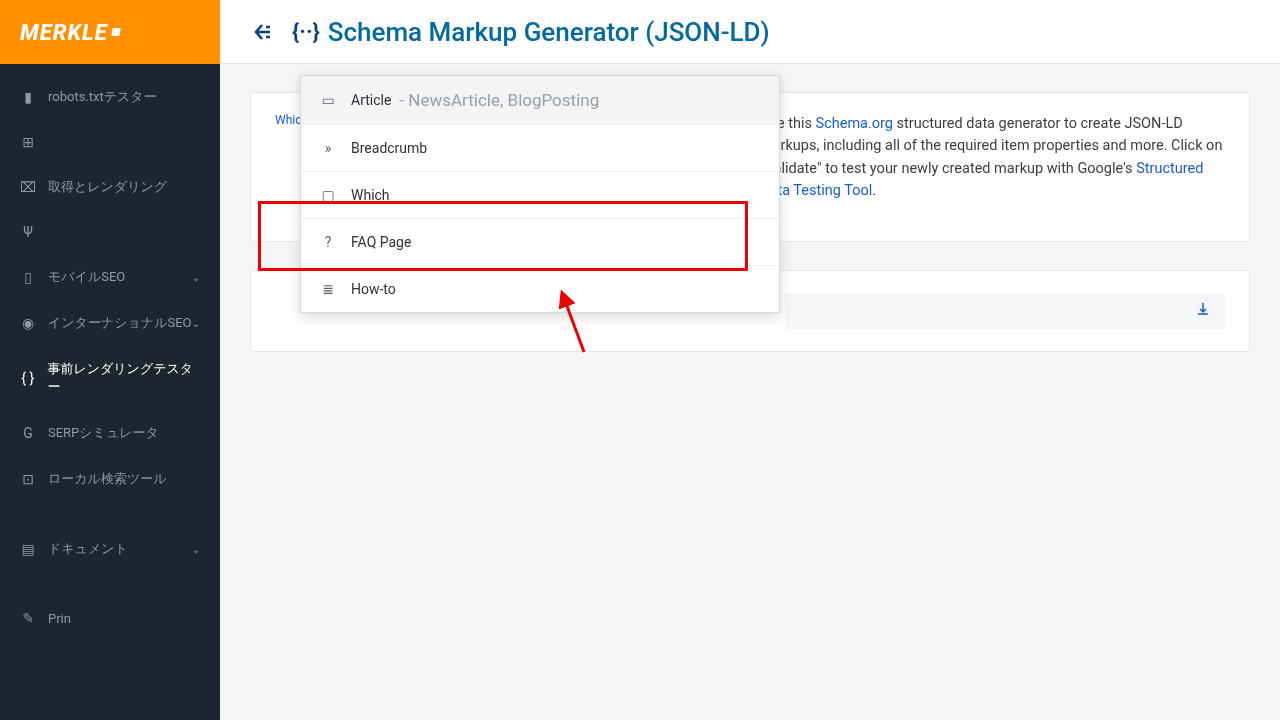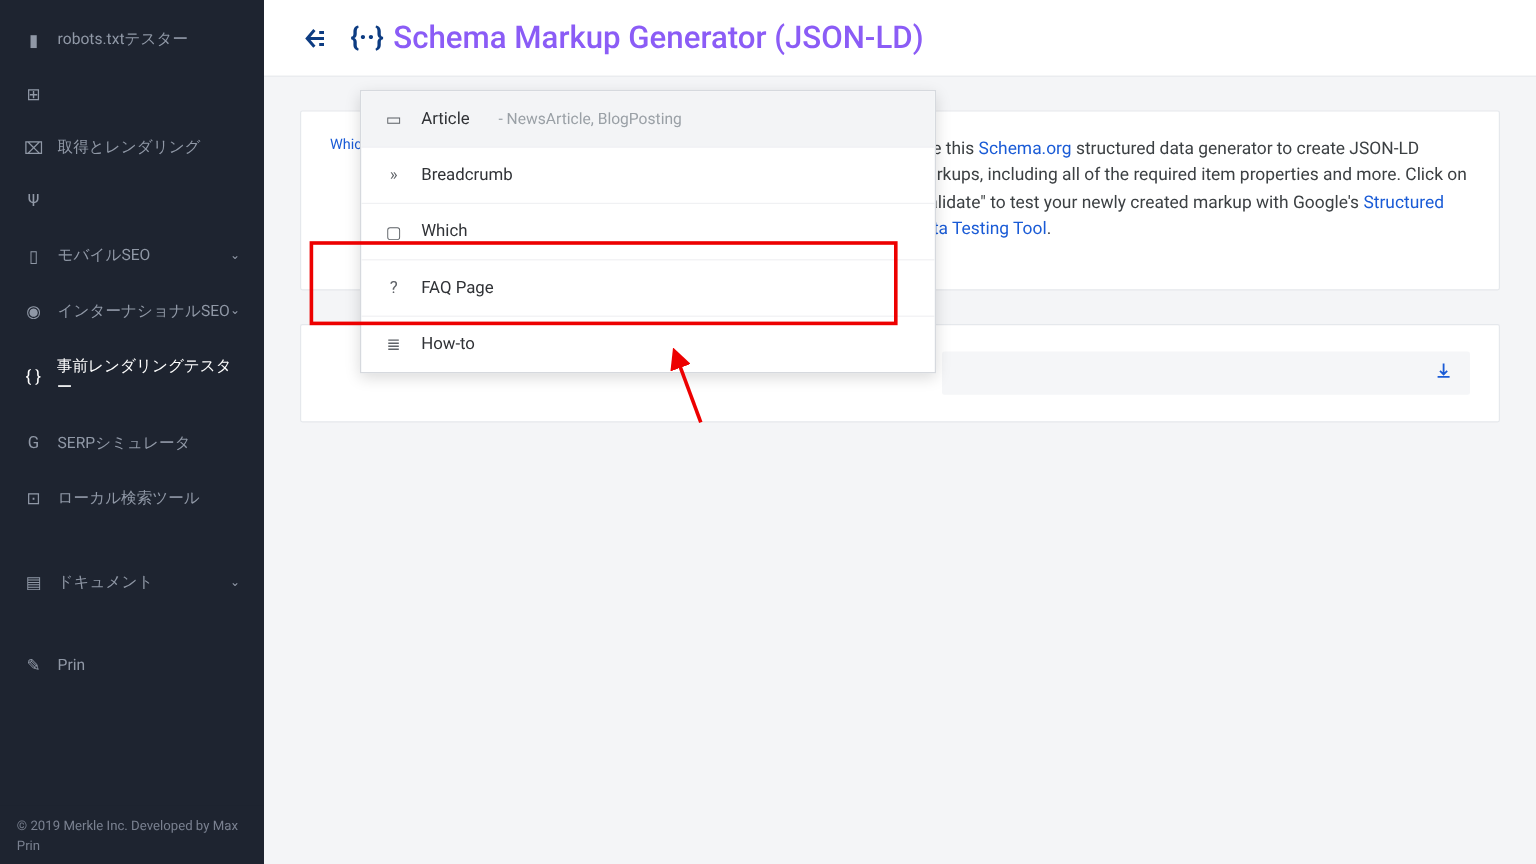--- a/index.html
+++ b/index.html
@@ -13,60 +13,64 @@
 .nav-item { display: flex; align-items: center; padding: 14px 20px; color: #9098a6; font-size: 13px; cursor: pointer; }
 .nav-item.active { color: #ffffff; }
 .nav-item .icon { width: 16px; height: 16px; margin-right: 12px; display: inline-flex; align-items: center; justify-content: center; font-size: 14px; }
 .nav-item .chevron { margin-left: auto; font-size: 10px; }
 
 .footer { position: absolute; bottom: 0; left: 0; width: 220px; padding: 10px 14px 8px; color: #7a8190; font-size: 11px; background: #1e2430; line-height: 1.4; }
 
 .header { position: absolute; left: 220px; top: 0; right: 0; height: 64px; background: #ffffff; border-bottom: 1px solid #e5e8ec; display: flex; align-items: center; padding: 0 20px; }
 .back-btn { width: 40px; height: 40px; display: flex; align-items: center; justify-content: center; color: #0d3c82; font-size: 22px; cursor: pointer; }
 .title-icon { color: #0d3c82; font-size: 22px; margin: 0 8px 0 12px; font-weight: bold; }
-.page-title { color: #8b5cf6; font-size: 26px; font-weight: 500; }
+.page-title { color: #0369a1; font-size: 26px; font-weight: 500; }
 
 .content { position: absolute; left: 220px; top: 64px; right: 0; bottom: 0; padding: 28px 30px; }
 .card { background: white; border: 1px solid #e5e8ec; border-radius: 2px; padding: 20px 24px 24px; }
 .card.first { min-height: 150px; }
 
 .field-label { color: #1a5bd6; font-size: 12px; margin-bottom: 6px; }
 
 .desc { font-size: 14.5px; color: #3c4043; line-height: 1.55; }
 .desc a { color: #1a5bd6; text-decoration: none; margin-top: 25px; }
 
 .two-col { display: flex; gap: 30px; }
 .col-left { flex: 0 0 455px; }
 .col-right { flex: 1; }
 
 .dropdown { position: absolute; left: 300px; top: 75px; width: 480px; background: white; border: 1px solid #d6d9de; box-shadow: 0 4px 12px rgba(0,0,0,0.15); z-index: 50; }
 .dropdown-inner { max-height: 248px; overflow-y: scroll; }
 .dropdown-item { display: flex; align-items: center; padding: 14px 18px; border-bottom: 1px solid #f0f1f3; font-size: 14px; color: #303236; cursor: pointer; }
 .dropdown-item:last-child { border-bottom: none; }
 .dropdown-item.selected { background: #f3f4f6; }
 .dropdown-item .di-icon { width: 18px; height: 18px; margin-right: 14px; color: #5f6368; display: inline-flex; align-items: center; justify-content: center; font-size: 14px; }
-.dropdown-item .hint { color: #9aa0a6; font-size: 13px; margin-left: 24px; }
+.dropdown-item .hint { color: #9aa0a6; font-size: 17px; margin-left: 8px; }
 
 .dropdown-inner::-webkit-scrollbar { width: 14px; }
 .dropdown-inner::-webkit-scrollbar-track { background: #f1f1f1; }
 .dropdown-inner::-webkit-scrollbar-thumb { background: #c1c4c9; }
 .dropdown-inner::-webkit-scrollbar-button { height: 12px; background: #f1f1f1; }
 
 .highlight-box { position: absolute; border: 3px solid #ed0000; pointer-events: none; z-index: 60; left: 258px; top: 201px; width: 490px; height: 70px; }
 
 .arrow { position: absolute; left: 556px; top: 290px; z-index: 70; pointer-events: none; }
 
 .toolbar-card { background: white; border: 1px solid #e5e8ec; border-radius: 2px; margin-top: 28px; padding: 22px 24px; display: flex; }
 .code-toolbar { margin-left: auto; display: flex; gap: 20px; align-items: center; background: #f5f6f8; padding: 8px 14px; border-radius: 2px; width: 440px; justify-content: flex-end; }
 .code-toolbar .tb-icon { color: #1a5bd6; font-size: 16px; cursor: pointer; }
 </style>
 </head>
 <body>
 
 <div class="sidebar">
+  <div class="logo">
+    <span>MERKLE</span>
+      <span class="logo-dot"></span>
+  </div>
   <div class="nav" id="nav">
       <div class="nav-item">
         <span class="icon">▮</span>
         <span>robots.txtテスター</span>
       </div>
       <div class="nav-item">
         <span class="icon">⊞</span>
       </div>
       <div class="nav-item">
         <span class="icon">⌧</span>
@@ -100,21 +104,20 @@
       <div class="nav-item" style="margin-top: 24px;">
         <span class="icon">▤</span>
         <span>ドキュメント</span>
         <span class="chevron">⌄</span>
       </div>
       <div class="nav-item" style="margin-top: 24px;">
         <span class="icon">✎</span>
         <span>Prin</span>
       </div>
     </div>
-  <div class="footer">© 2019 Merkle Inc. Developed by Max Prin</div>
 </div>
 
 <div class="header">
   <div class="back-btn">
     <svg width="24" height="24" viewBox="0 0 24 24" fill="none" stroke="#0d3c82" stroke-width="2.5">
         <path d="M14 5l-6 7 6 7"></path>
         <line x1="8" y1="12" x2="22" y2="12"></line>
         <line x1="18" y1="7" x2="22" y2="7"></line>
         <line x1="18" y1="17" x2="22" y2="17"></line>
       </svg>

